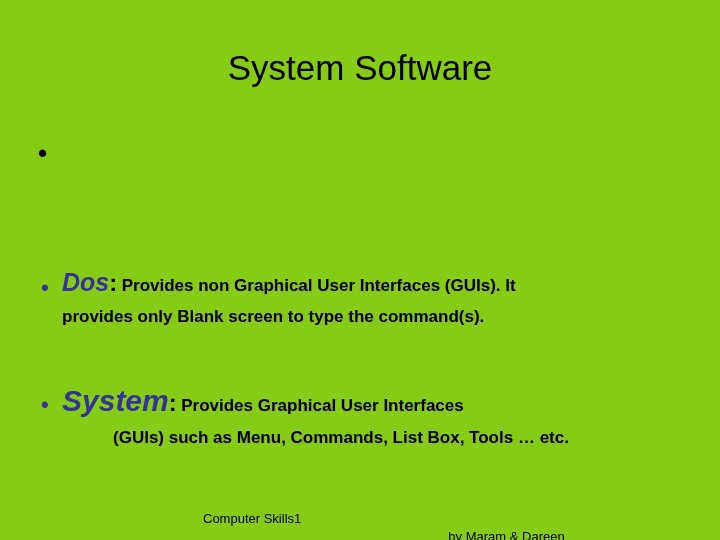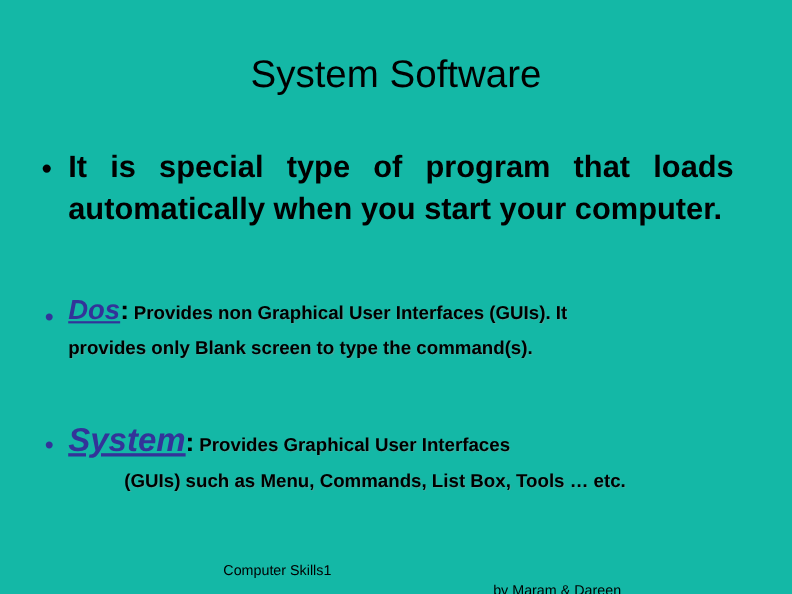--- a/index.html
+++ b/index.html
@@ -7,21 +7,21 @@
     padding: 0;
     background: #ffffff;
   }
   body {
     font-family: "Liberation Sans", sans-serif;
   }
   #slide {
     position: relative;
     width: 720px;
     height: 540px;
-    background: #14b8a6;
+    background: #84cc16;
     overflow: hidden;
   }
 
   
   #slide-title {
     position: absolute;
     left: 0;
     top: 48px;
     width: 720px;
     text-align: center;
@@ -72,21 +72,20 @@
     width: 600px;
   }
   #bullet-dos-mark {
     left: 41px;
     top: 277px;
     font-size: 22px;
     color: #333399;
   }
   .term {
     color: #333399;
-    text-decoration: underline;
     font-style: italic;
     font-weight: 700;
   }
   #dos-term { font-size: 25px; }
   .term-colon {
     color: #000000;
     font-weight: 700;
     font-size: 24px;
   }
   .desc {
@@ -155,23 +154,20 @@
   }
 </style>
 </head>
 <body>
 
 <div id="slide">
 
   <div id="slide-title">System Software</div>
 
   <span id="bullet-one-mark" class="bullet-mark">•</span>
-  <div id="bullet-one" class="bullet-row">
-    <p class="para">It is special type of program that loads automatically when you start your computer.</p>
-  </div>
 
   <span id="bullet-dos-mark" class="bullet-mark">•</span>
   <div id="bullet-dos" class="bullet-row">
     <div id="dos-line-1">
       <span id="dos-term" class="term">Dos</span><span class="term-colon">:</span>
       <span class="desc">Provides non Graphical User Interfaces (GUIs). It</span>
     </div>
     <div id="dos-line-2">
       <span class="desc">provides only Blank screen to type the command(s).</span>
     </div>

